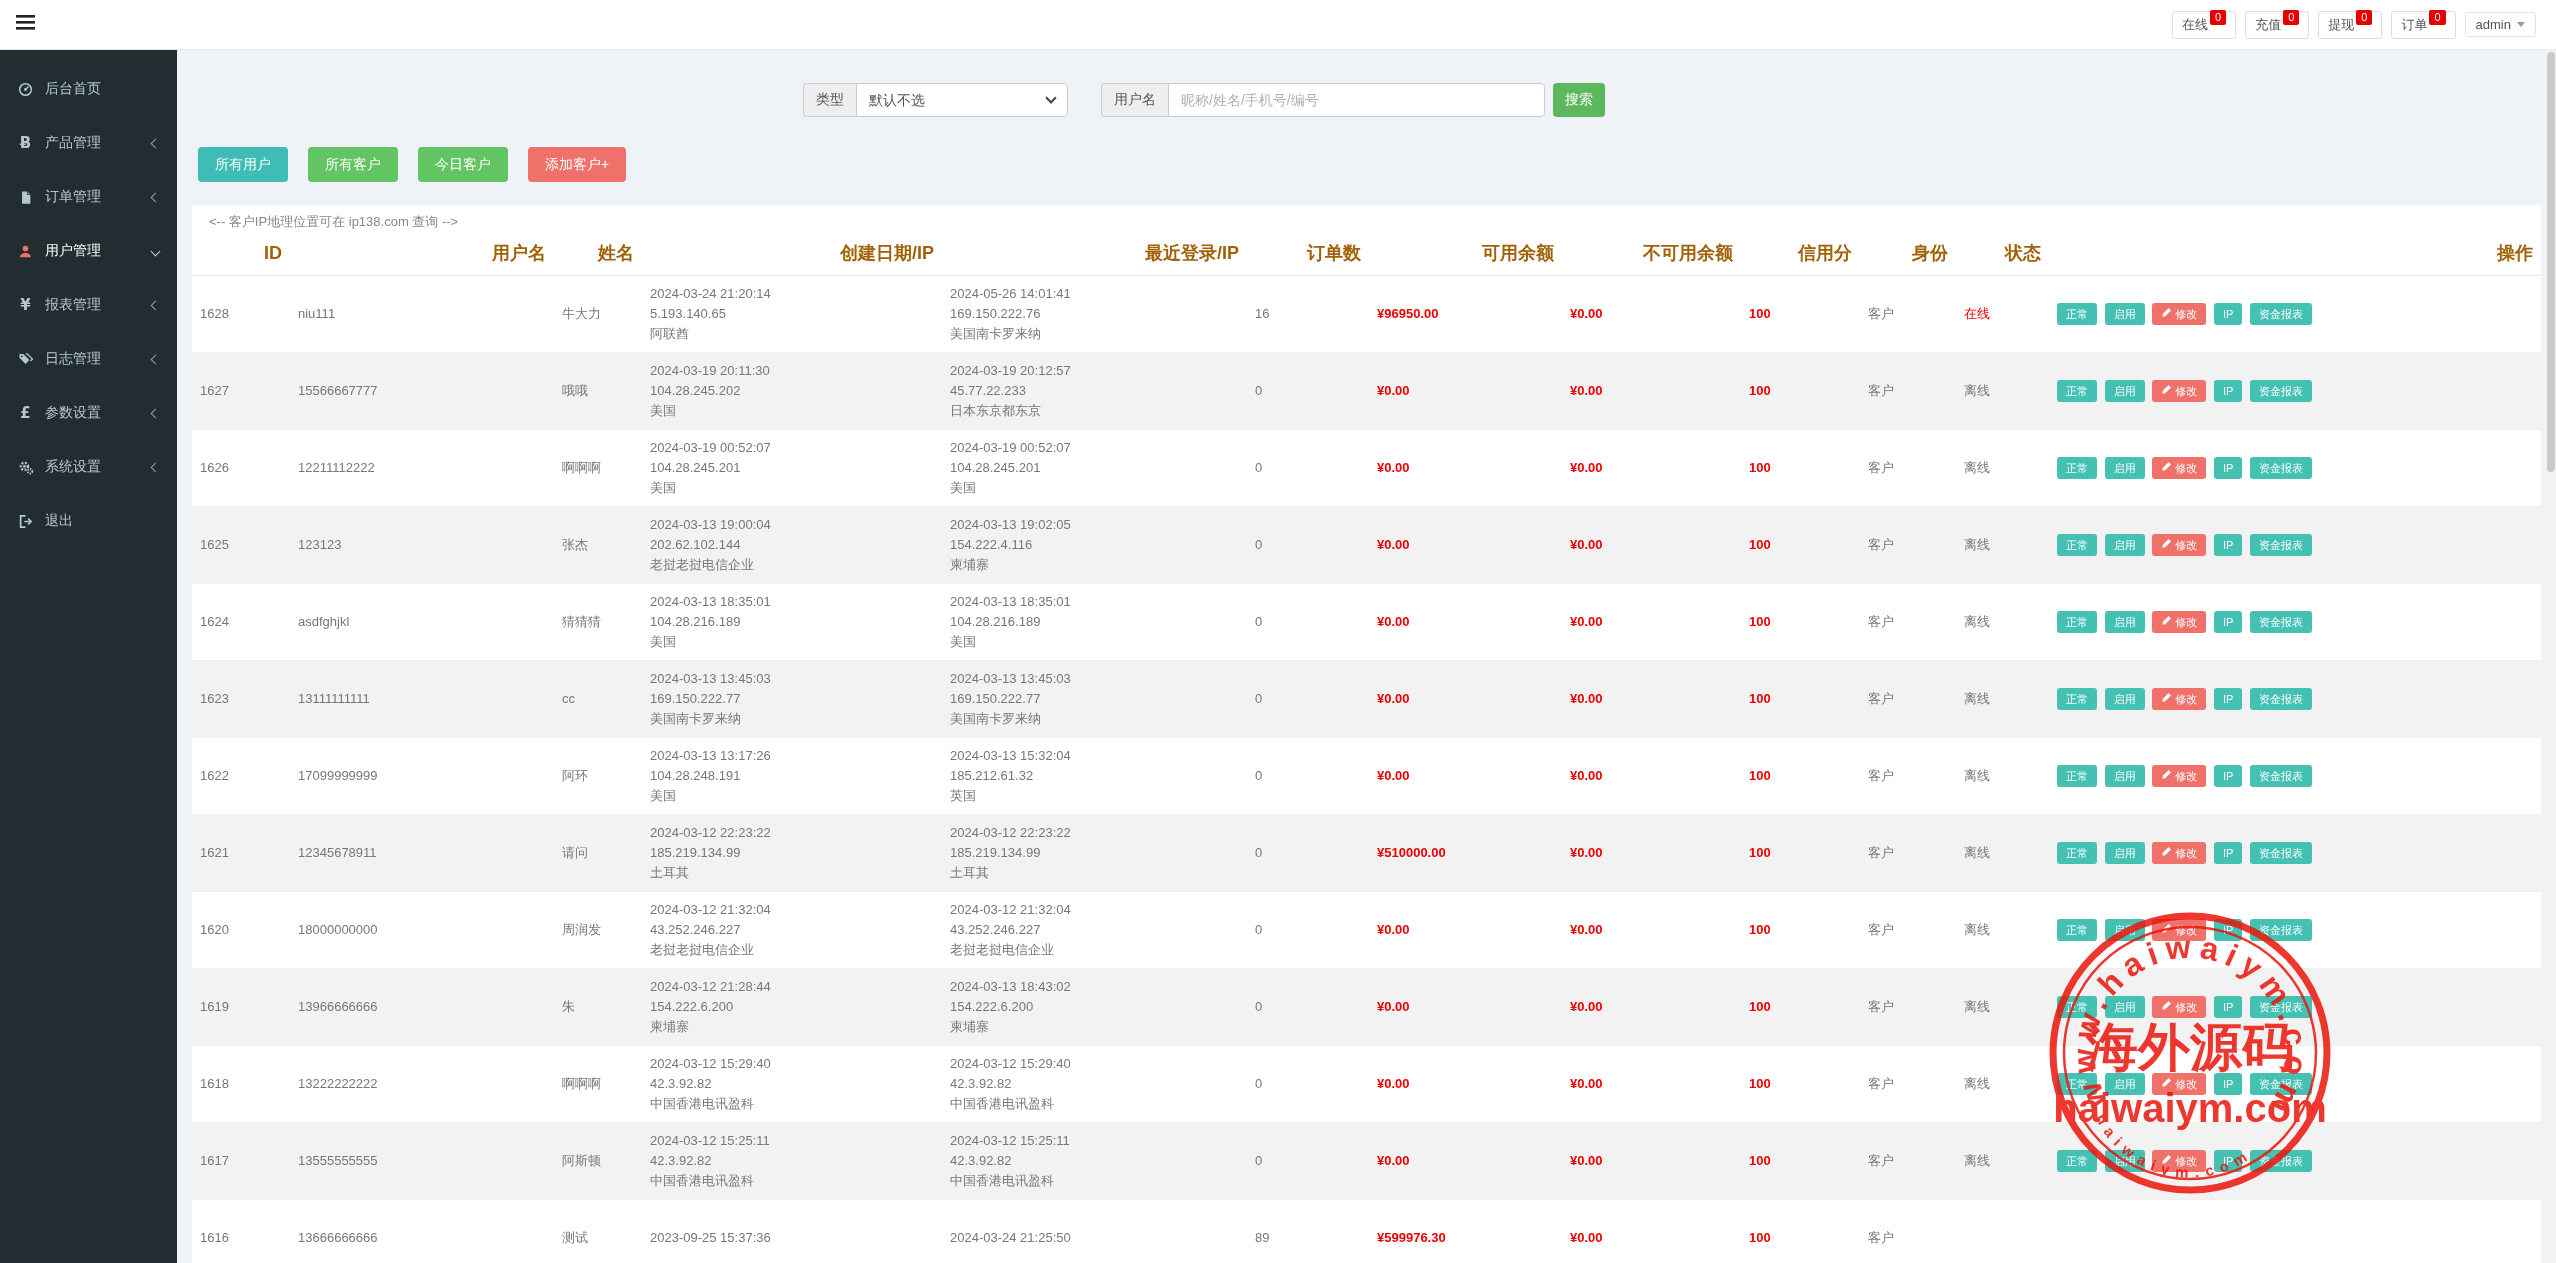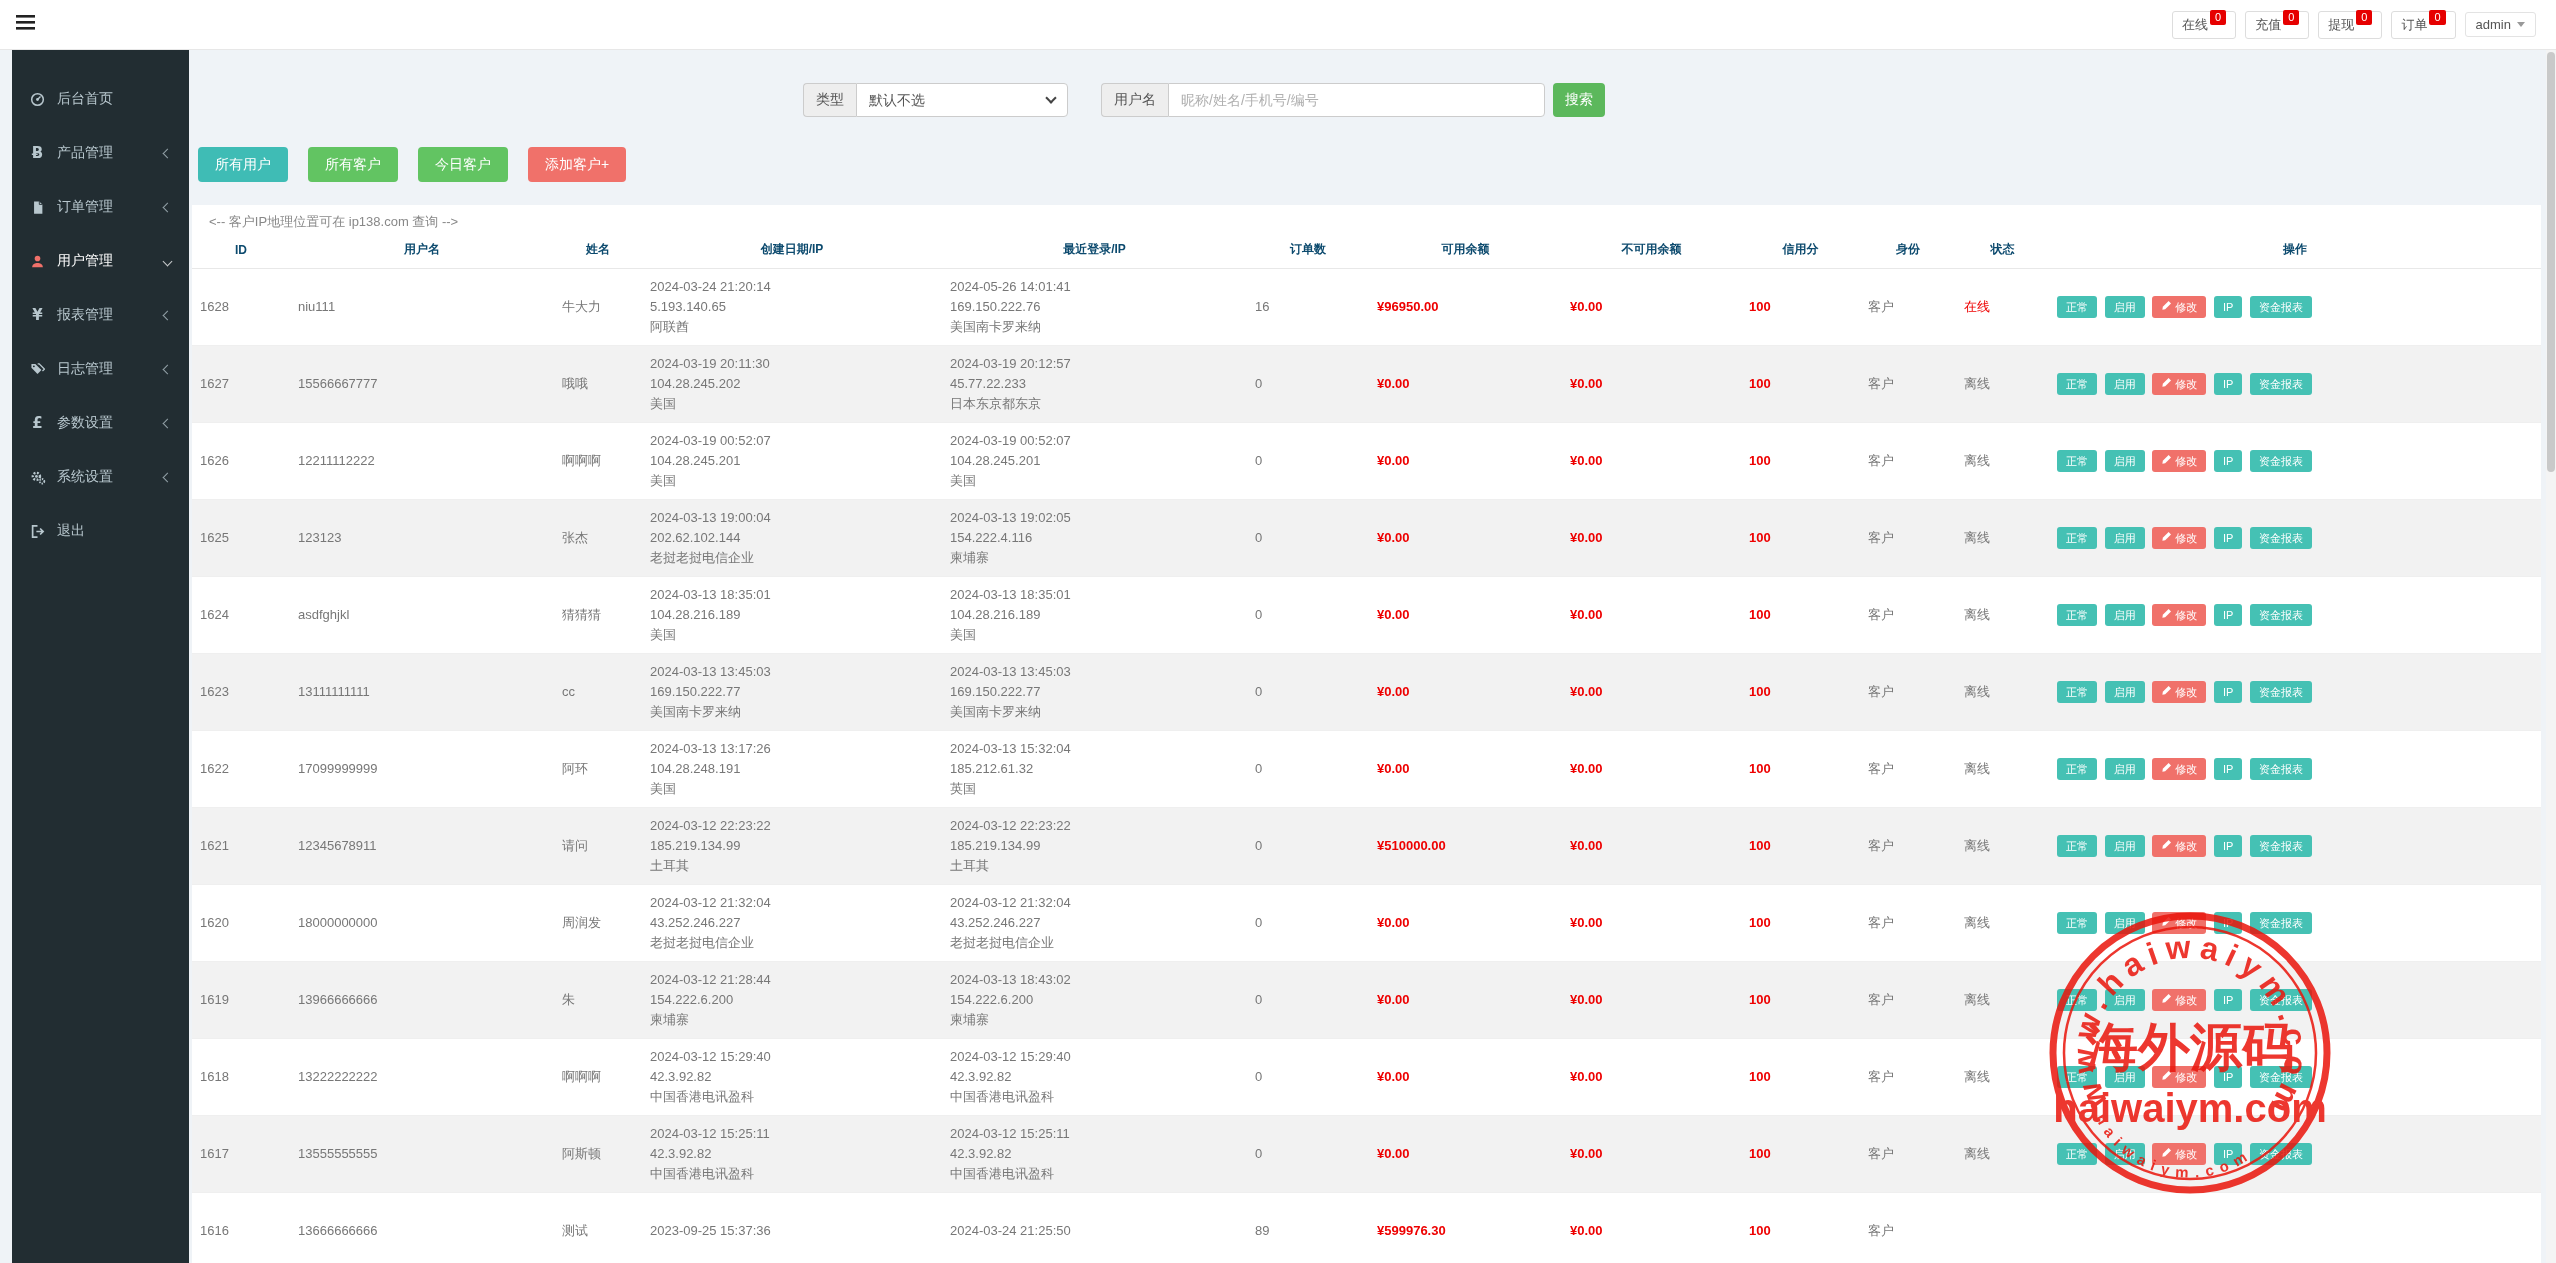--- a/index.html
+++ b/index.html
@@ -15,21 +15,21 @@
   .stat-box { border:1px solid #ddd; border-radius:3px; padding:4px 9px; font-size:13px; color:#555;
     background:#fff; cursor:pointer; display:flex; align-items:flex-start; }
   .stat-badge { background:#e60000; color:#fff; font-size:11px; line-height:13px; padding:1px 5px;
     border-radius:2px; margin-left:2px; transform:translateY(-6px); display:inline-block; }
   .admin-box { border:1px solid #e3e3e3; border-radius:3px; padding:4px 10px; font-size:13px; color:#555;
     display:flex; align-items:center; gap:6px; cursor:pointer; }
   .caret-down { width:0; height:0; border-left:4px solid transparent; border-right:4px solid transparent;
     border-top:5px solid #999; display:inline-block; }
 
   
-  .sidebar { position:fixed; top:50px; left:12px; bottom:0; width:177px; background:#222d32; padding-top:22px; z-index:55; }
+  .sidebar { position:fixed; top:50px; left:0; bottom:0; width:177px; background:#222d32; padding-top:12px; z-index:55; }
   .side-item { height:54px; display:flex; align-items:center; padding-left:17px; gap:11px;
     color:#b8c7ce; font-size:14px; cursor:pointer; }
   .side-item[data-active="true"] { color:#fff; }
   .side-item[data-active="true"] .ico { color:#f0716a; }
   .ico { width:17px; display:flex; justify-content:center; align-items:center; color:inherit; }
   .ico-text { font-size:15px; font-weight:bold; font-family:"DejaVu Sans",sans-serif; }
   .chev { width:7px; height:7px; border-right:1.6px solid currentColor; border-bottom:1.6px solid currentColor;
     margin-left:auto; margin-right:18px; opacity:.75; }
   .chev.left { transform:rotate(135deg); }
   .chev.down { transform:rotate(45deg); }
@@ -62,21 +62,21 @@
     cursor:pointer; font-family:inherit; }
   .tb-btn[data-color="teal"]  { background:#3fbcb5;margin-left:8px; }
   .tb-btn[data-color="green"] { background:#62c462; }
   .tb-btn[data-color="red"]   { background:#f0716a; }
 
   .panel { margin:23px 15px 0 15px; background:#fff; }
   .panel-header { padding:11px 15px; font-size:18px; color:#555; border-bottom:1px solid #f0f0f0; }
   .note { padding:8px 17px 0; font-size:13px; color:#888; }
 
   table { width:100%; border-collapse:collapse; font-size:13px; color:#777; table-layout:fixed; }
-  th { text-align:center; padding:10px 8px; color:#0c4a6e; font-weight:bold; font-size:12px;
+  th { text-align:right; padding:10px 8px; color:#a16207; font-weight:bold; font-size:18px;
     border-bottom:1px solid #e8e8e8; }
   td { padding:8px; line-height:20px; vertical-align:middle; }
   tbody tr { border-top:1px solid #efefef; height:77px; }
   tbody tr:first-child { border-top:none; }
   tbody tr:nth-child(even) { background:#f2f2f2; }
   .money, .credit { color:#ee0000;font-weight:bold; }
   .status[data-state="在线"] { color:#ee0000; }
   .actions { white-space:nowrap; }
   .act { display:inline-flex; align-items:center; gap:3px; background:#45c1b4; color:#fff;
     border-radius:3px; padding:4px 9px; font-size:11px; margin-right:4px; cursor:pointer; line-height:14px; }

